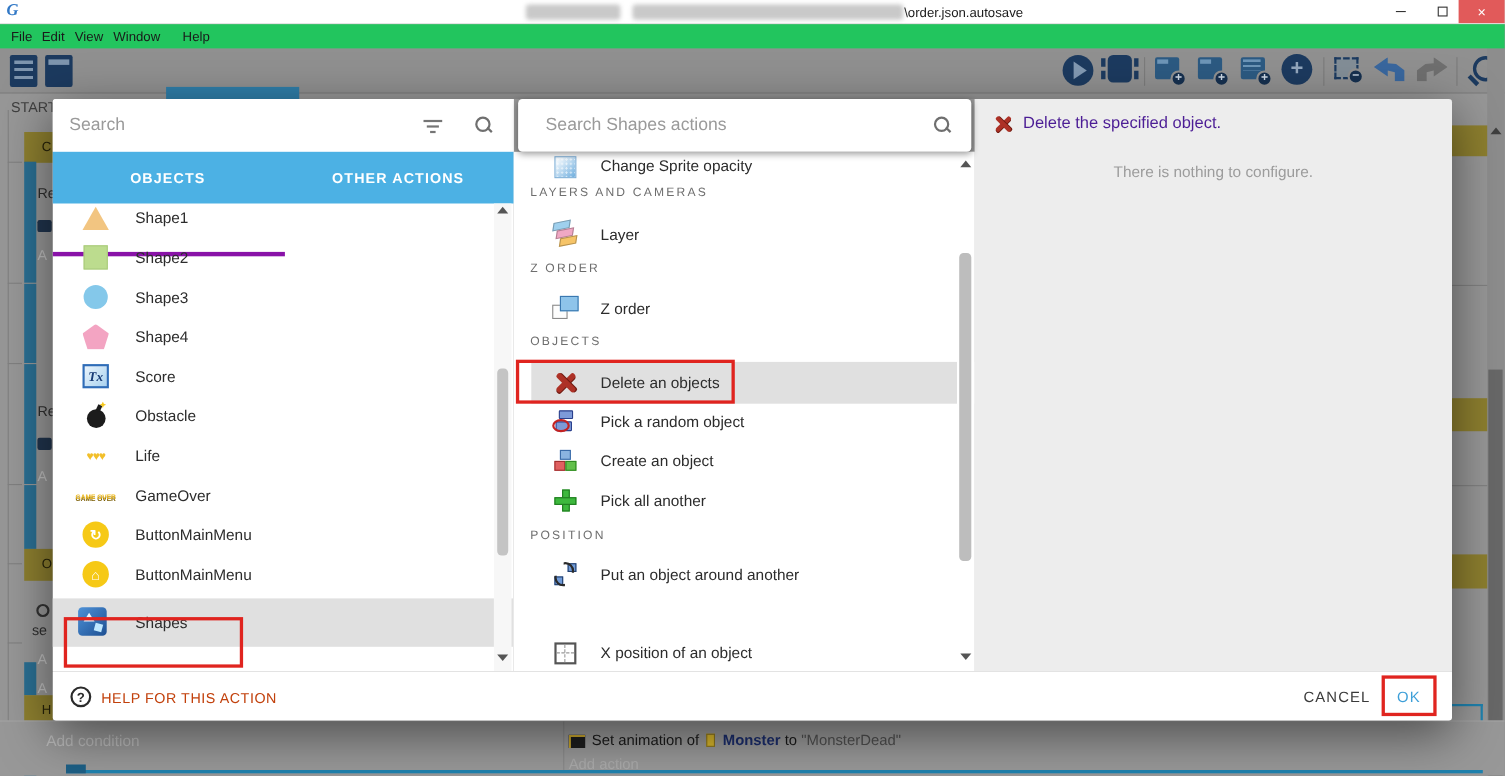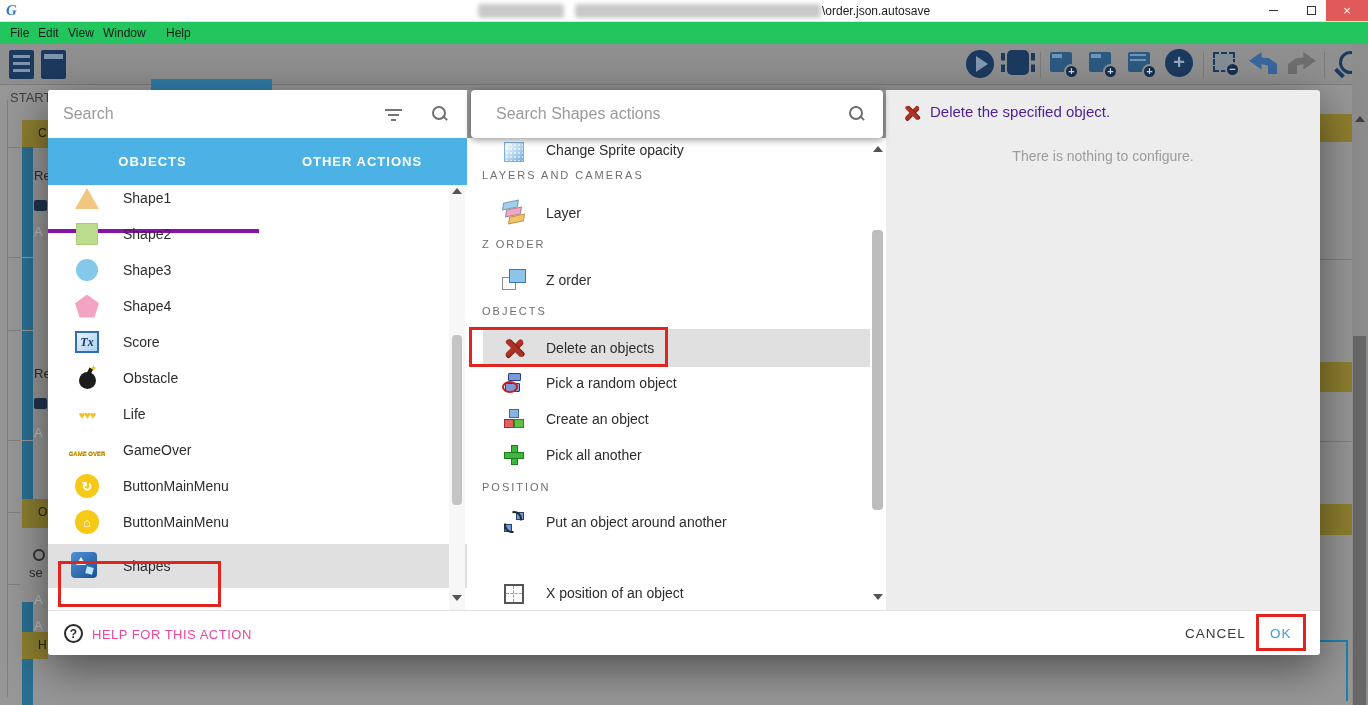--- a/index.html
+++ b/index.html
@@ -155,21 +155,21 @@
   
   .panel-right{position:absolute;left:838px;top:0;width:434px;height:520px;background:#ededed;border-radius:0 3px 0 0;}
   .rp-title{position:absolute;left:44px;top:13px;font-size:15px;color:#4c1d95;}
   .rp-empty{position:absolute;left:0;top:58px;width:434px;text-align:center;font-size:14px;color:#9c9c9c;}
   .delx-sm{transform:scale(.8);transform-origin:top left;}
 
   
   .footer{position:absolute;left:0;top:520px;width:1272px;height:45px;background:#fff;border-top:1px solid #e3e3e3;border-radius:0 0 3px 3px;}
   .help-icon{position:absolute;left:16px;top:13px;width:19px;height:19px;border:2px solid #2b2b2b;border-radius:50%;
     color:#2b2b2b;font:bold 12px/16px "Liberation Sans",sans-serif;text-align:center;}
-  .help-label{position:absolute;left:44px;top:16px;font-size:13px;color:#ec4899;letter-spacing:.5px;}
+  .help-label{position:absolute;left:44px;top:16px;font-size:13px;color:#c2410c;letter-spacing:.5px;}
   .btn-text{position:absolute;top:15px;font-size:13.5px;letter-spacing:1px;cursor:pointer;}
 
   
   .bottom-row{position:absolute;left:0;top:611px;width:1368px;height:50px;background:#989898;border-top:1px solid #a5a5a5;}
 </style>
 </head>
 <body>
 
 <div class="screen">
 
@@ -260,20 +260,35 @@
     <div class="olive" style="left:1320px;top:460px;width:33px;height:31px;"></div>
     <div class="guideline" style="left:1320px;top:215px;width:33px;height:1px;"></div>
     <div class="guideline" style="left:1320px;top:397px;width:33px;height:1px;"></div>
     <div style="position:absolute;left:1312px;top:596px;width:36px;height:61px;border-top:2px solid var(--event-teal);border-right:2px solid var(--event-teal);"></div>
 
     <div style="position:absolute;left:1352px;top:0;width:16px;height:661px;background:#8d8d8d;">
       <div class="scroll-tri-up" style="position:absolute;left:3px;top:72px;"></div>
       <div style="position:absolute;left:1px;top:292px;width:13px;height:369px;background:#686868;"></div>
     </div>
 
+    <div class="bottom-row">
+      <div style="position:absolute;left:512px;top:0;width:1px;height:44px;background:#888;"></div>
+      <div style="position:absolute;left:42px;top:9px;font-size:14px;color:#b9b9b9;">Add condition</div>
+      <div style="position:absolute;left:517px;top:12px;width:15px;height:12px;background:#1d1d1d;box-shadow:inset 2px 2px 0 #c9a62c;"></div>
+      <div style="position:absolute;left:538px;top:9px;font-size:13.5px;color:#191919;white-space:nowrap;">
+        <span>Set animation of</span>
+        <span style="display:inline-block;width:8px;height:12px;background:#d8b62c;border:1px solid #8a7420;vertical-align:-2px;margin:0 3px;"></span>
+        <b style="color:#1b2d6b;">Monster</b>
+        <span>to</span>
+        <span style="color:#4f4f4f;">"MonsterDead"</span>
+      </div>
+      <div style="position:absolute;left:517px;top:31px;font-size:13.5px;color:#ababab;">Add action</div>
+      <div style="position:absolute;left:60px;top:44px;width:1288px;height:3px;background:var(--event-teal);"></div>
+      <div style="position:absolute;left:60px;top:39px;width:18px;height:8px;background:#1d5f85;"></div>
+    </div>
   </div>
 
   <div class="dialog">
 
     <div class="panel-left">
       <div class="search-row">
         <input class="search-input" type="text" placeholder="Search" style="">
         <div class="filter-icon"></div>
         <div class="mag-icon" style="left:384px;top:16px;"></div>
       </div>

